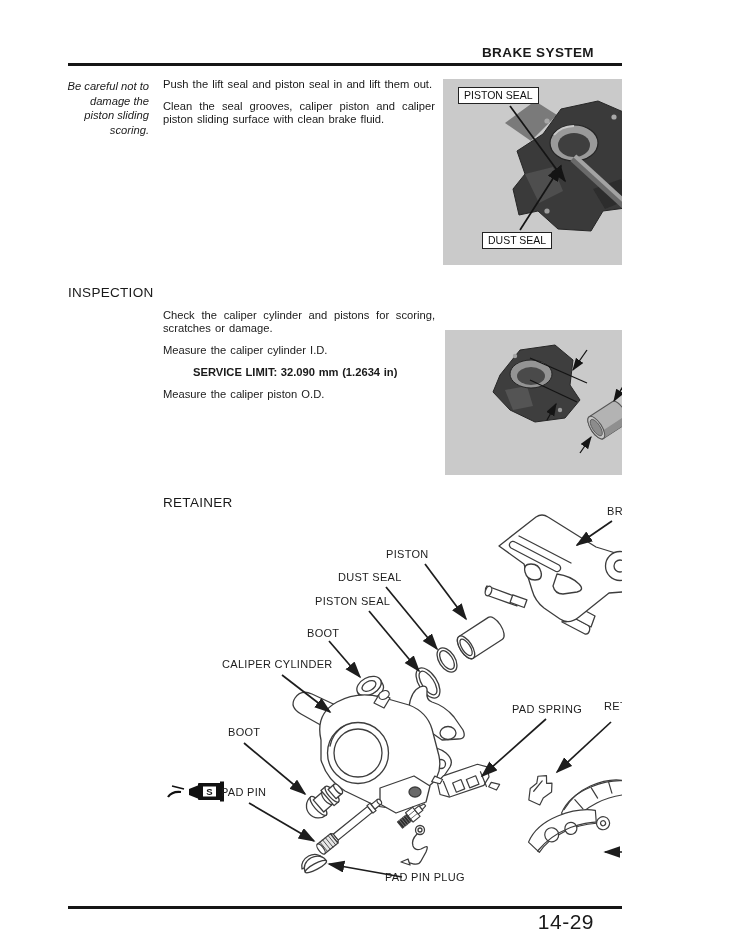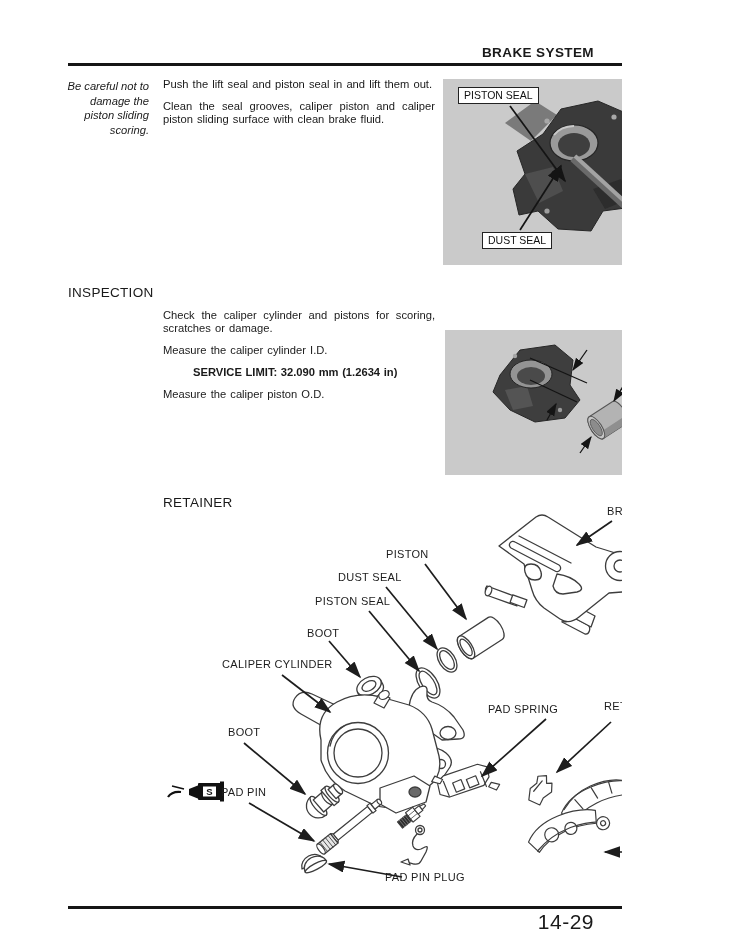--- a/index.html
+++ b/index.html
@@ -297,21 +297,21 @@
 
     <span class="part-label" style="left:607px;top:505px">BRAKE</span>
     <span class="part-label" style="left:386px;top:548px">PISTON</span>
     <span class="part-label" style="left:338px;top:571px">DUST SEAL</span>
     <span class="part-label" style="left:315px;top:595px">PISTON SEAL</span>
     <span class="part-label" style="left:307px;top:627px">BOOT</span>
     <span class="part-label" style="left:222px;top:658px">CALIPER CYLINDER</span>
     <span class="part-label" style="left:228px;top:726px">BOOT</span>
     <span class="part-label" style="left:221px;top:786px">PAD PIN</span>
     <span class="part-label" style="left:385px;top:871px">PAD PIN PLUG</span>
-    <span class="part-label" style="left:488px;top:703px">PAD SPRING</span>
+    <span class="part-label" style="left:512px;top:703px">PAD SPRING</span>
     <span class="part-label" style="left:604px;top:700px">RETAINER</span>
     <span class="part-label" style="left:656px;top:846px">PADS</span>
   </div>
 
   <div class="rule bottom"></div>
   <div class="page-num">14-29</div>
 
 </div>
 
 </body></html>

